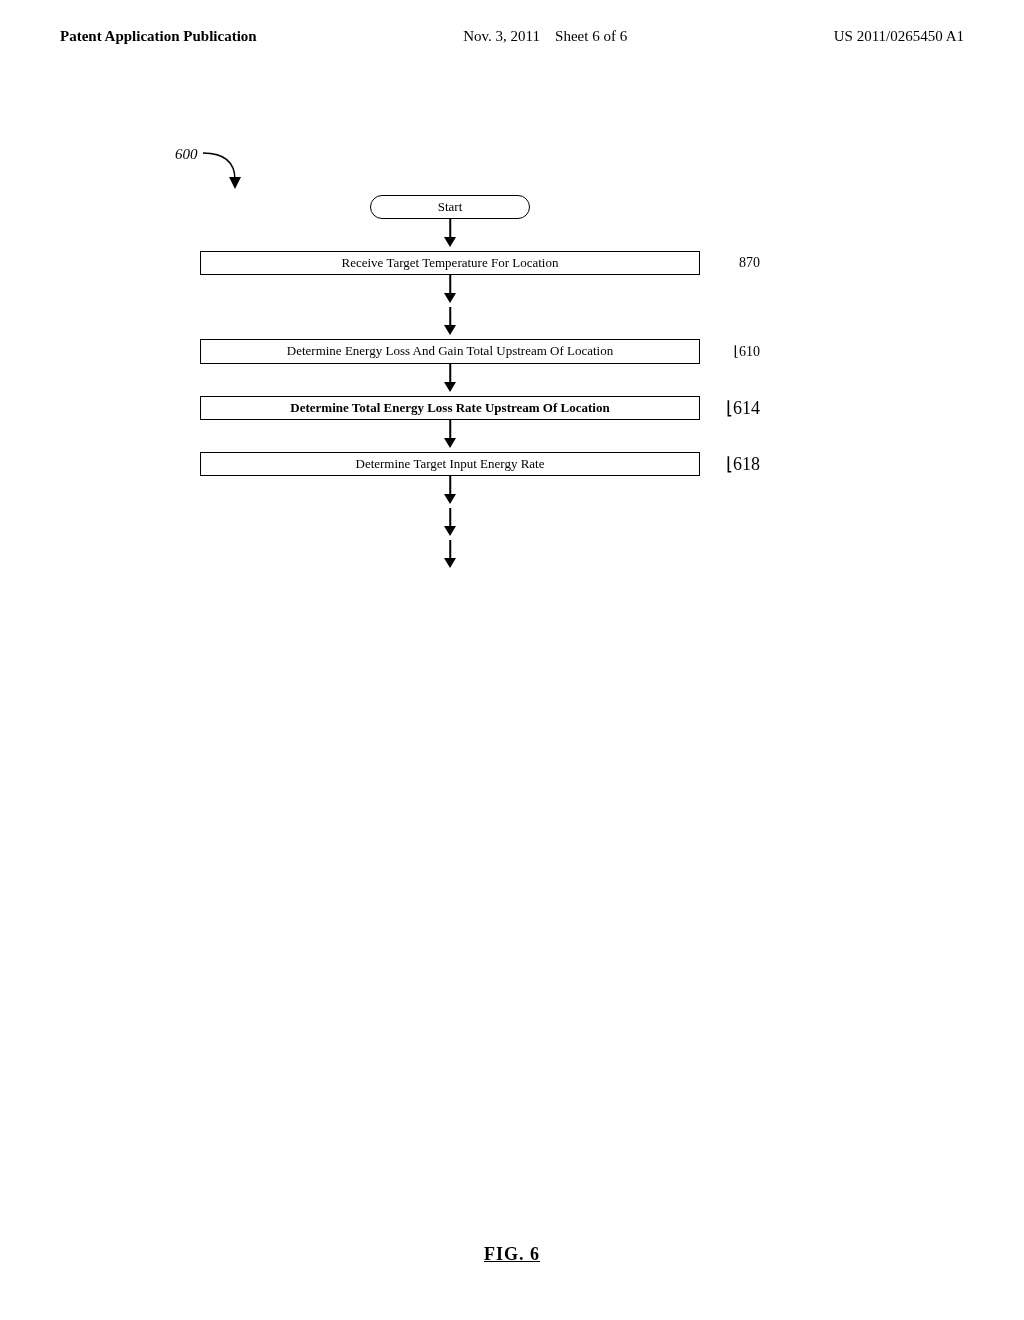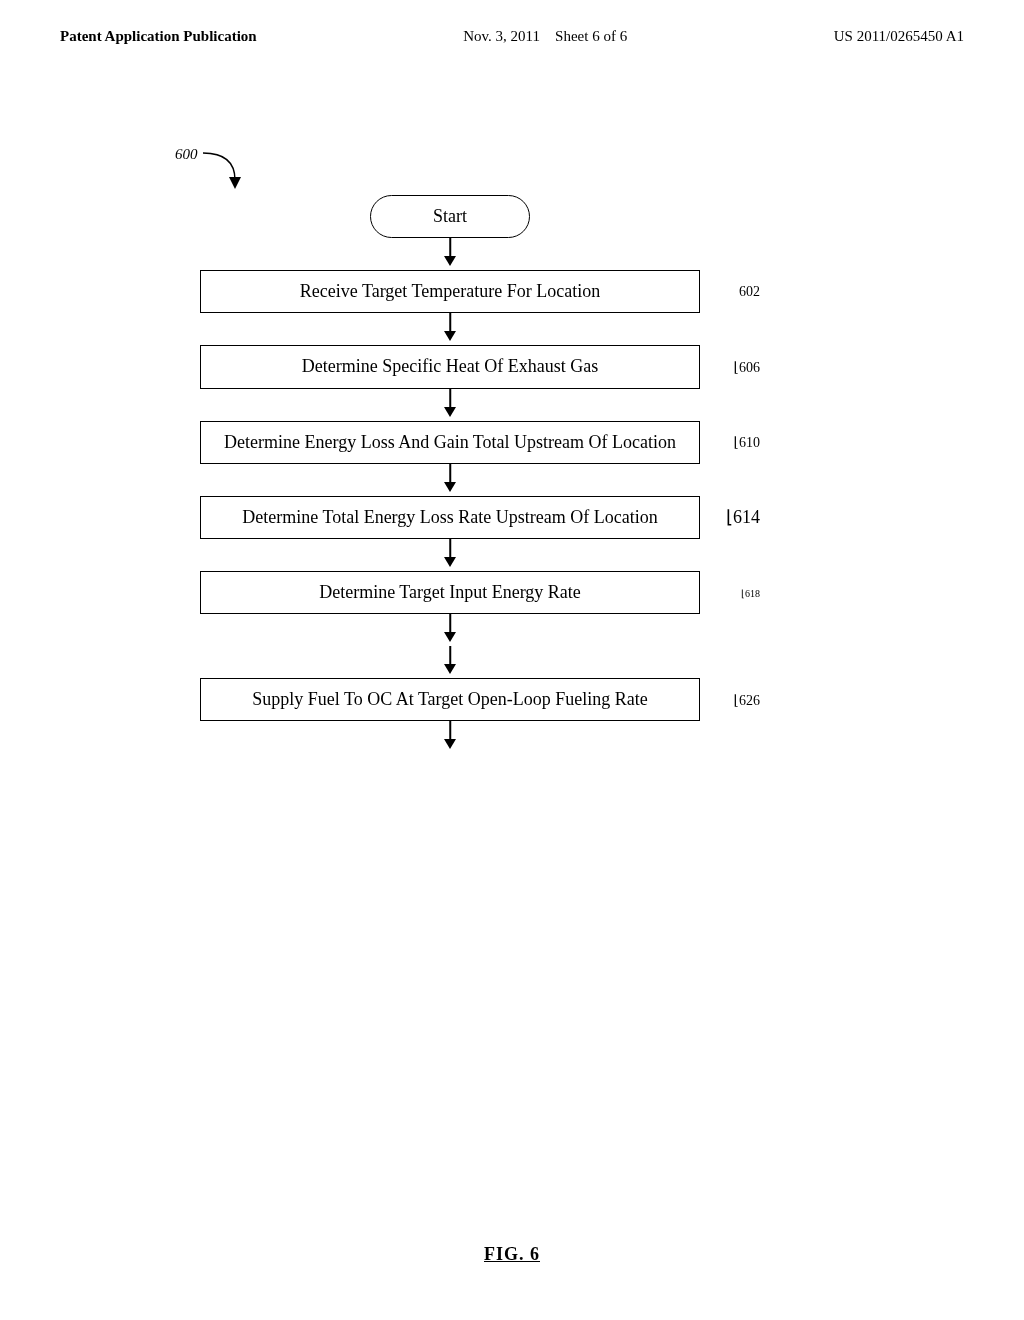--- a/index.html
+++ b/index.html
@@ -35,23 +35,23 @@
       align-items: center;
       flex: 1;
     }
 
     .box {
       border: 1.5px solid #000;
       background: #fff;
       display: flex;
       justify-content: center;
       text-align: center;
-      font-size: 18px;
+      font-size: 13px;
       line-height: 1.4;
-      padding: 8px 12px;
+      padding: 2px 12px;
       flex: 1;
     }
 
     .box.rounded {
       border-radius: 24px;
       width: 160px;
       flex: none;
       margin: 0 auto;
     }
 
@@ -146,69 +146,57 @@
       <span>Start</span>
     </div>
   </div>
 
   <div class="arrow-down"></div>
 
   <div class="box-wrapper" style="width:100%; position:relative;">
     <div class="box" style="width:100%;">
       <span>Receive Target Temperature For Location</span>
     </div>
-    <span class="ref-label" style="right:-60px; font-size:14px; white-space:nowrap;">602</span>
-  </div>
-
-  <div class="arrow-down"></div>
-
-  <div class="box-wrapper" style="width:100%; position:relative;">
-    <div class="box" style="width:100%;">
-      <span>Determine Specific Heat Of Exhaust Gas</span>
-    </div>
-    <span class="ref-label" style="right:-60px; font-size:14px;">⌊606</span>
-  </div>
+    <span class="ref-label" style="right:-60px; font-size:14px; white-space:nowrap;">870</span>
+  </div>
+
+  <div class="arrow-down"></div>
+
 
   <div class="arrow-down"></div>
 
   <div class="box-wrapper" style="width:100%; position:relative;">
     <div class="box" style="width:100%;">
       <span>Determine Energy Loss And Gain Total Upstream Of Location</span>
     </div>
     <span class="ref-label" style="right:-60px; font-size:14px;">⌊610</span>
   </div>
 
   <div class="arrow-down"></div>
 
   <div class="box-wrapper" style="width:100%; position:relative;">
-    <div class="box" style="width:100%;">
+    <div class="box" style="width:100%;font-weight:bold;">
       <span>Determine Total Energy Loss Rate Upstream Of Location</span>
     </div>
     <span class="ref-label" style="right:-60px; font-size:18px;">⌊614</span>
   </div>
 
   <div class="arrow-down"></div>
 
   <div class="box-wrapper" style="width:100%; position:relative;border-radius:10px;">
     <div class="box" style="width:100%;">
       <span>Determine Target Input Energy Rate</span>
     </div>
-    <span class="ref-label" style="right:-60px; font-size:10px;">⌊618</span>
-  </div>
-
-  <div class="arrow-down"></div>
-
-
-  <div class="arrow-down"></div>
-
-  <div class="box-wrapper" style="width:100%; position:relative;">
-    <div class="box" style="width:100%;">
-      <span>Supply Fuel To OC At Target Open-Loop Fueling Rate</span>
-    </div>
-    <span class="ref-label" style="right:-60px; font-size:14px;">⌊626</span>
-  </div>
+    <span class="ref-label" style="right:-60px; font-size:18px;">⌊618</span>
+  </div>
+
+  <div class="arrow-down"></div>
+
+
+  <div class="arrow-down"></div>
+
 
   <div class="arrow-down"></div>
 
 
 </div>
 
 <div class="fig-label">FIG. 6</div>
 
 </body></html>

